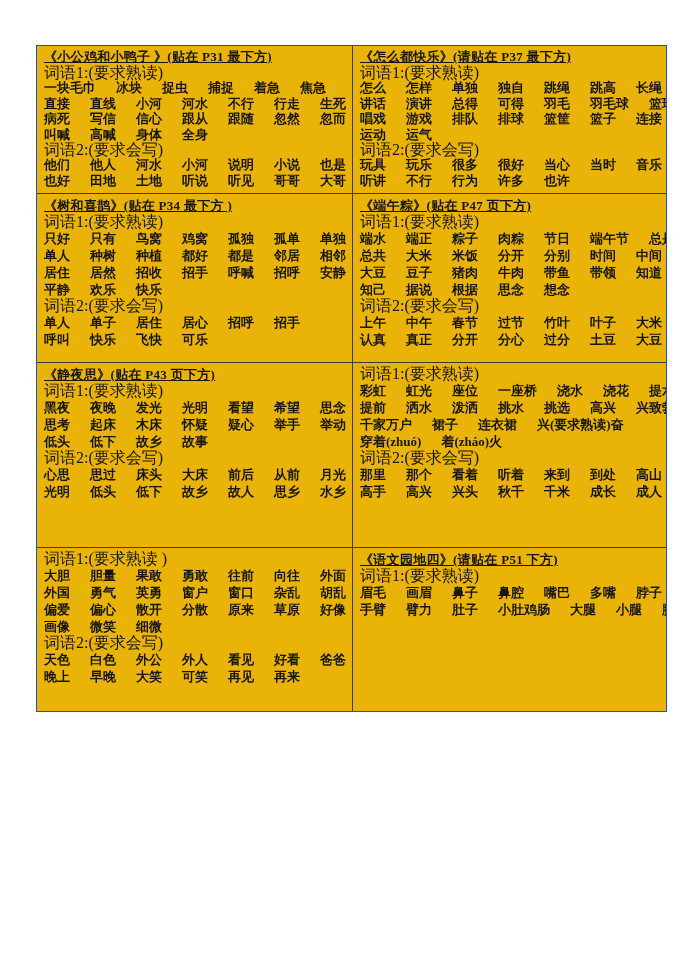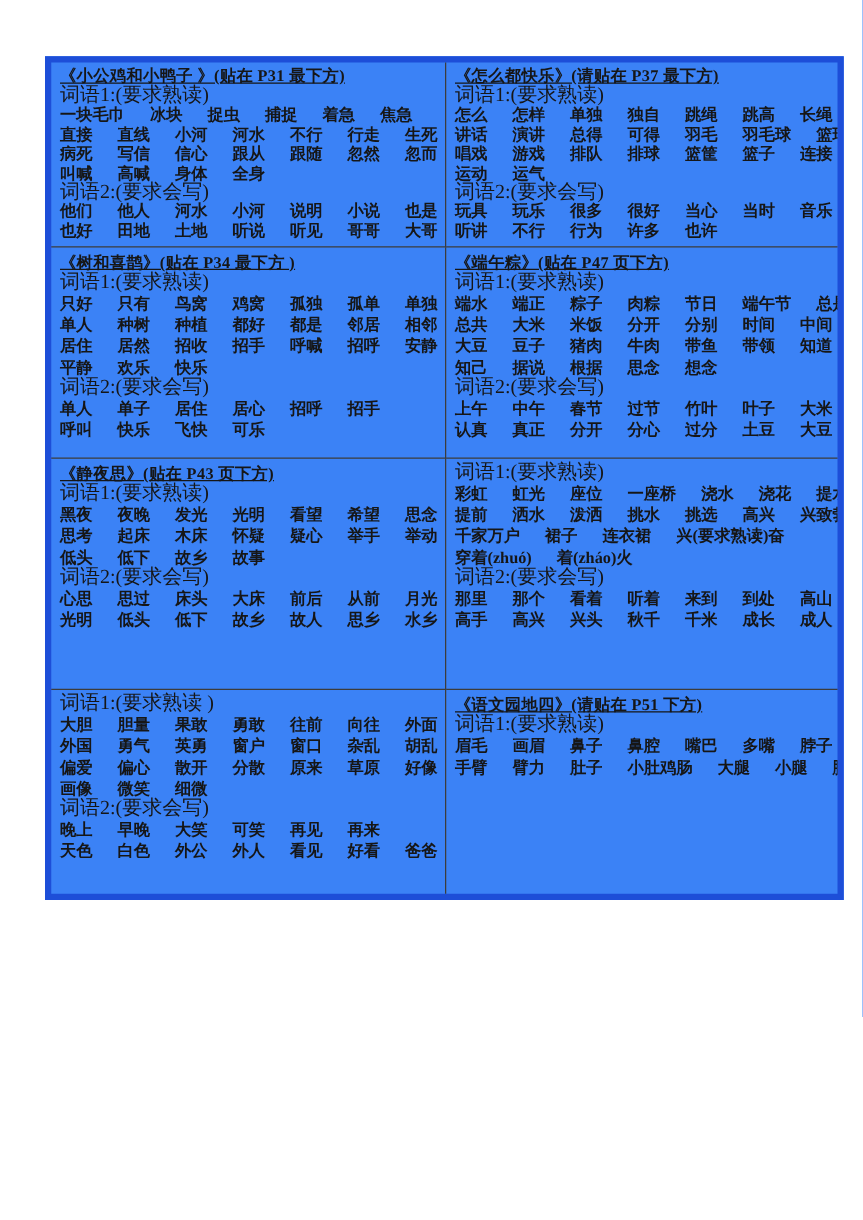--- a/index.html
+++ b/index.html
@@ -11,22 +11,22 @@
     position:relative;
     overflow:hidden;
   }
   .sheet{
     position:absolute;
     left:36px;top:45px;
     width:629px;
     display:grid;
     grid-template-columns:316px 313px;
     grid-template-rows:148px 169px 185px 163px;
-    border:5px solid #1d4ed8;
-    background:#3b82f6;
+    border:1px solid #1d4ed8;
+    background:#eab308;
   }
   .cell{
     border-right:1px solid #3c3c3c;
     border-bottom:1px solid #3c3c3c;
     padding:3px 6px 0 7px;
     overflow:hidden;
     box-sizing:border-box;
   }
   .cell:nth-child(2n){border-right:none;}
   .cell:nth-child(7),.cell:nth-child(8){border-bottom:none;}
@@ -412,35 +412,35 @@
         <span class="word">草原</span>
         <span class="word">好像</span>
       </div>
       <div class="word-line">
         <span class="word">画像</span>
         <span class="word">微笑</span>
         <span class="word">细微</span>
       </div>
       <div class="sec-label">词语2:(要求会写)</div>
       <div class="word-line">
-        <span class="word">晚上</span>
-        <span class="word">早晚</span>
-        <span class="word">大笑</span>
-        <span class="word">可笑</span>
-        <span class="word">再见</span>
-        <span class="word">再来</span>
-      </div>
-      <div class="word-line">
         <span class="word">天色</span>
         <span class="word">白色</span>
         <span class="word">外公</span>
         <span class="word">外人</span>
         <span class="word">看见</span>
         <span class="word">好看</span>
         <span class="word">爸爸</span>
+      </div>
+      <div class="word-line">
+        <span class="word">晚上</span>
+        <span class="word">早晚</span>
+        <span class="word">大笑</span>
+        <span class="word">可笑</span>
+        <span class="word">再见</span>
+        <span class="word">再来</span>
       </div>
     </div>
   <div class="cell">
       <div class="cell-title">《语文园地四》(请贴在 P51 下方)</div>
       <div class="sec-label">词语1:(要求熟读)</div>
       <div class="word-line">
         <span class="word">眉毛</span>
         <span class="word">画眉</span>
         <span class="word">鼻子</span>
         <span class="word">鼻腔</span>

